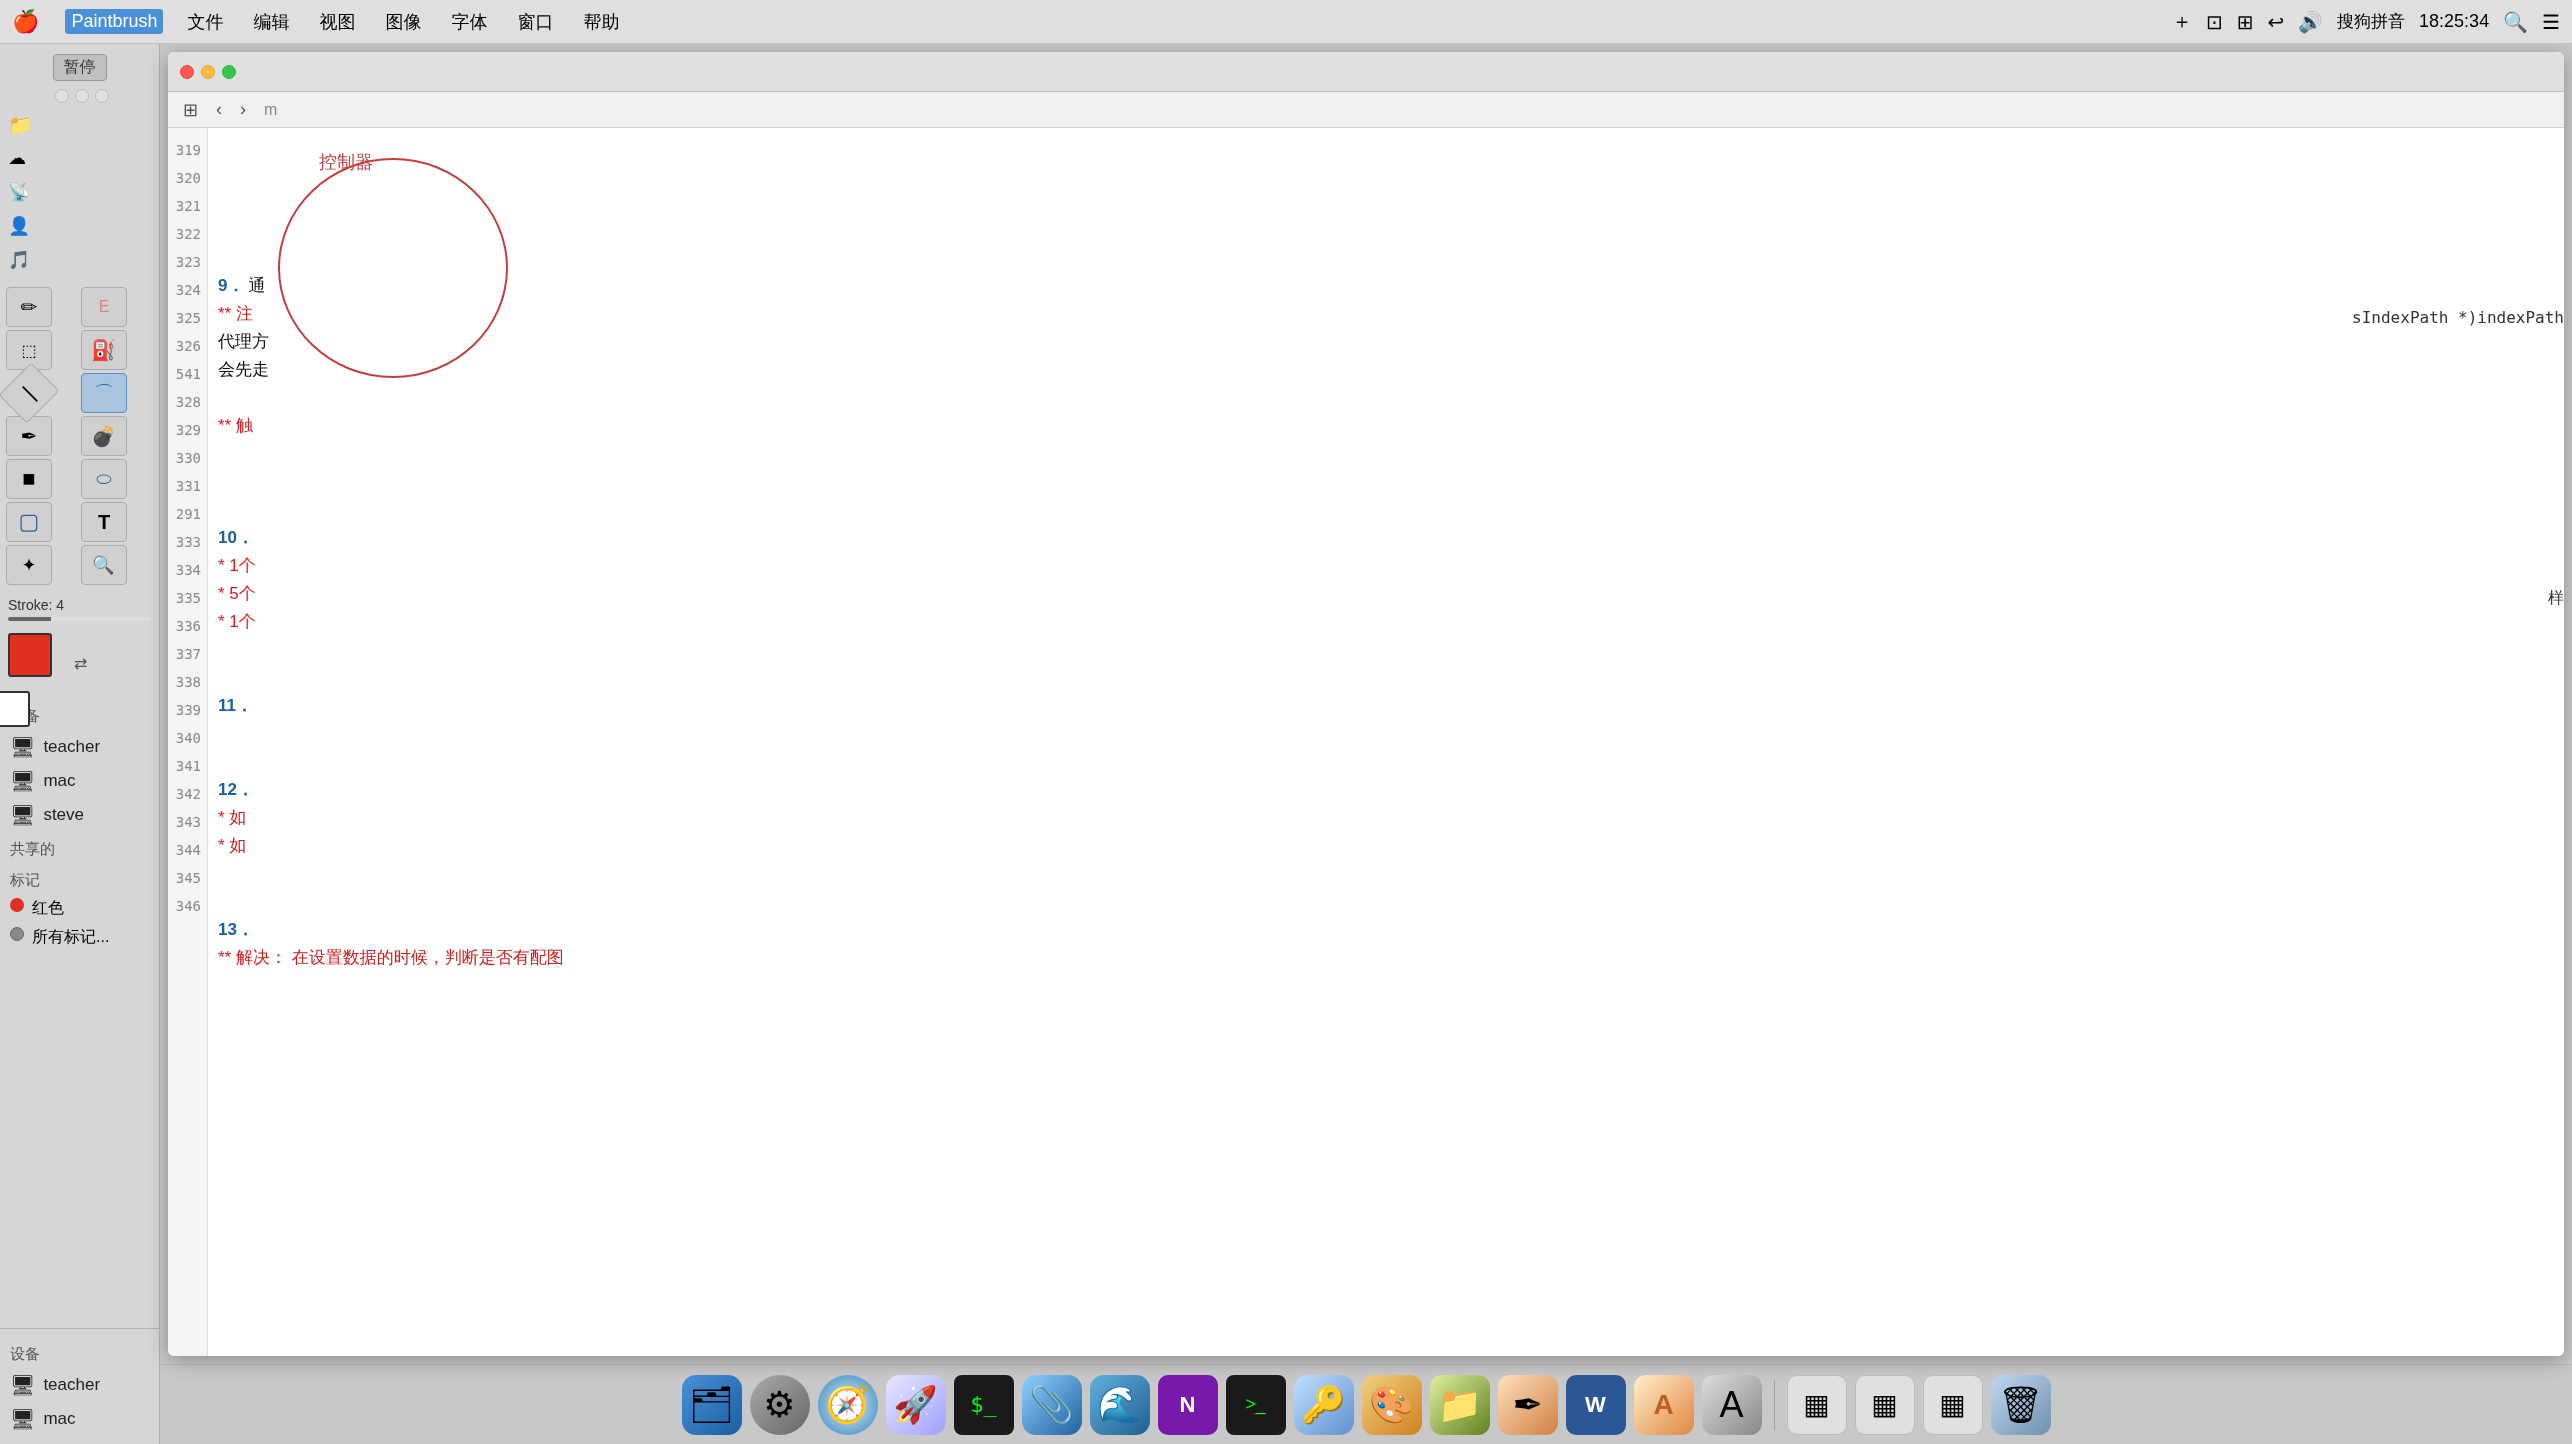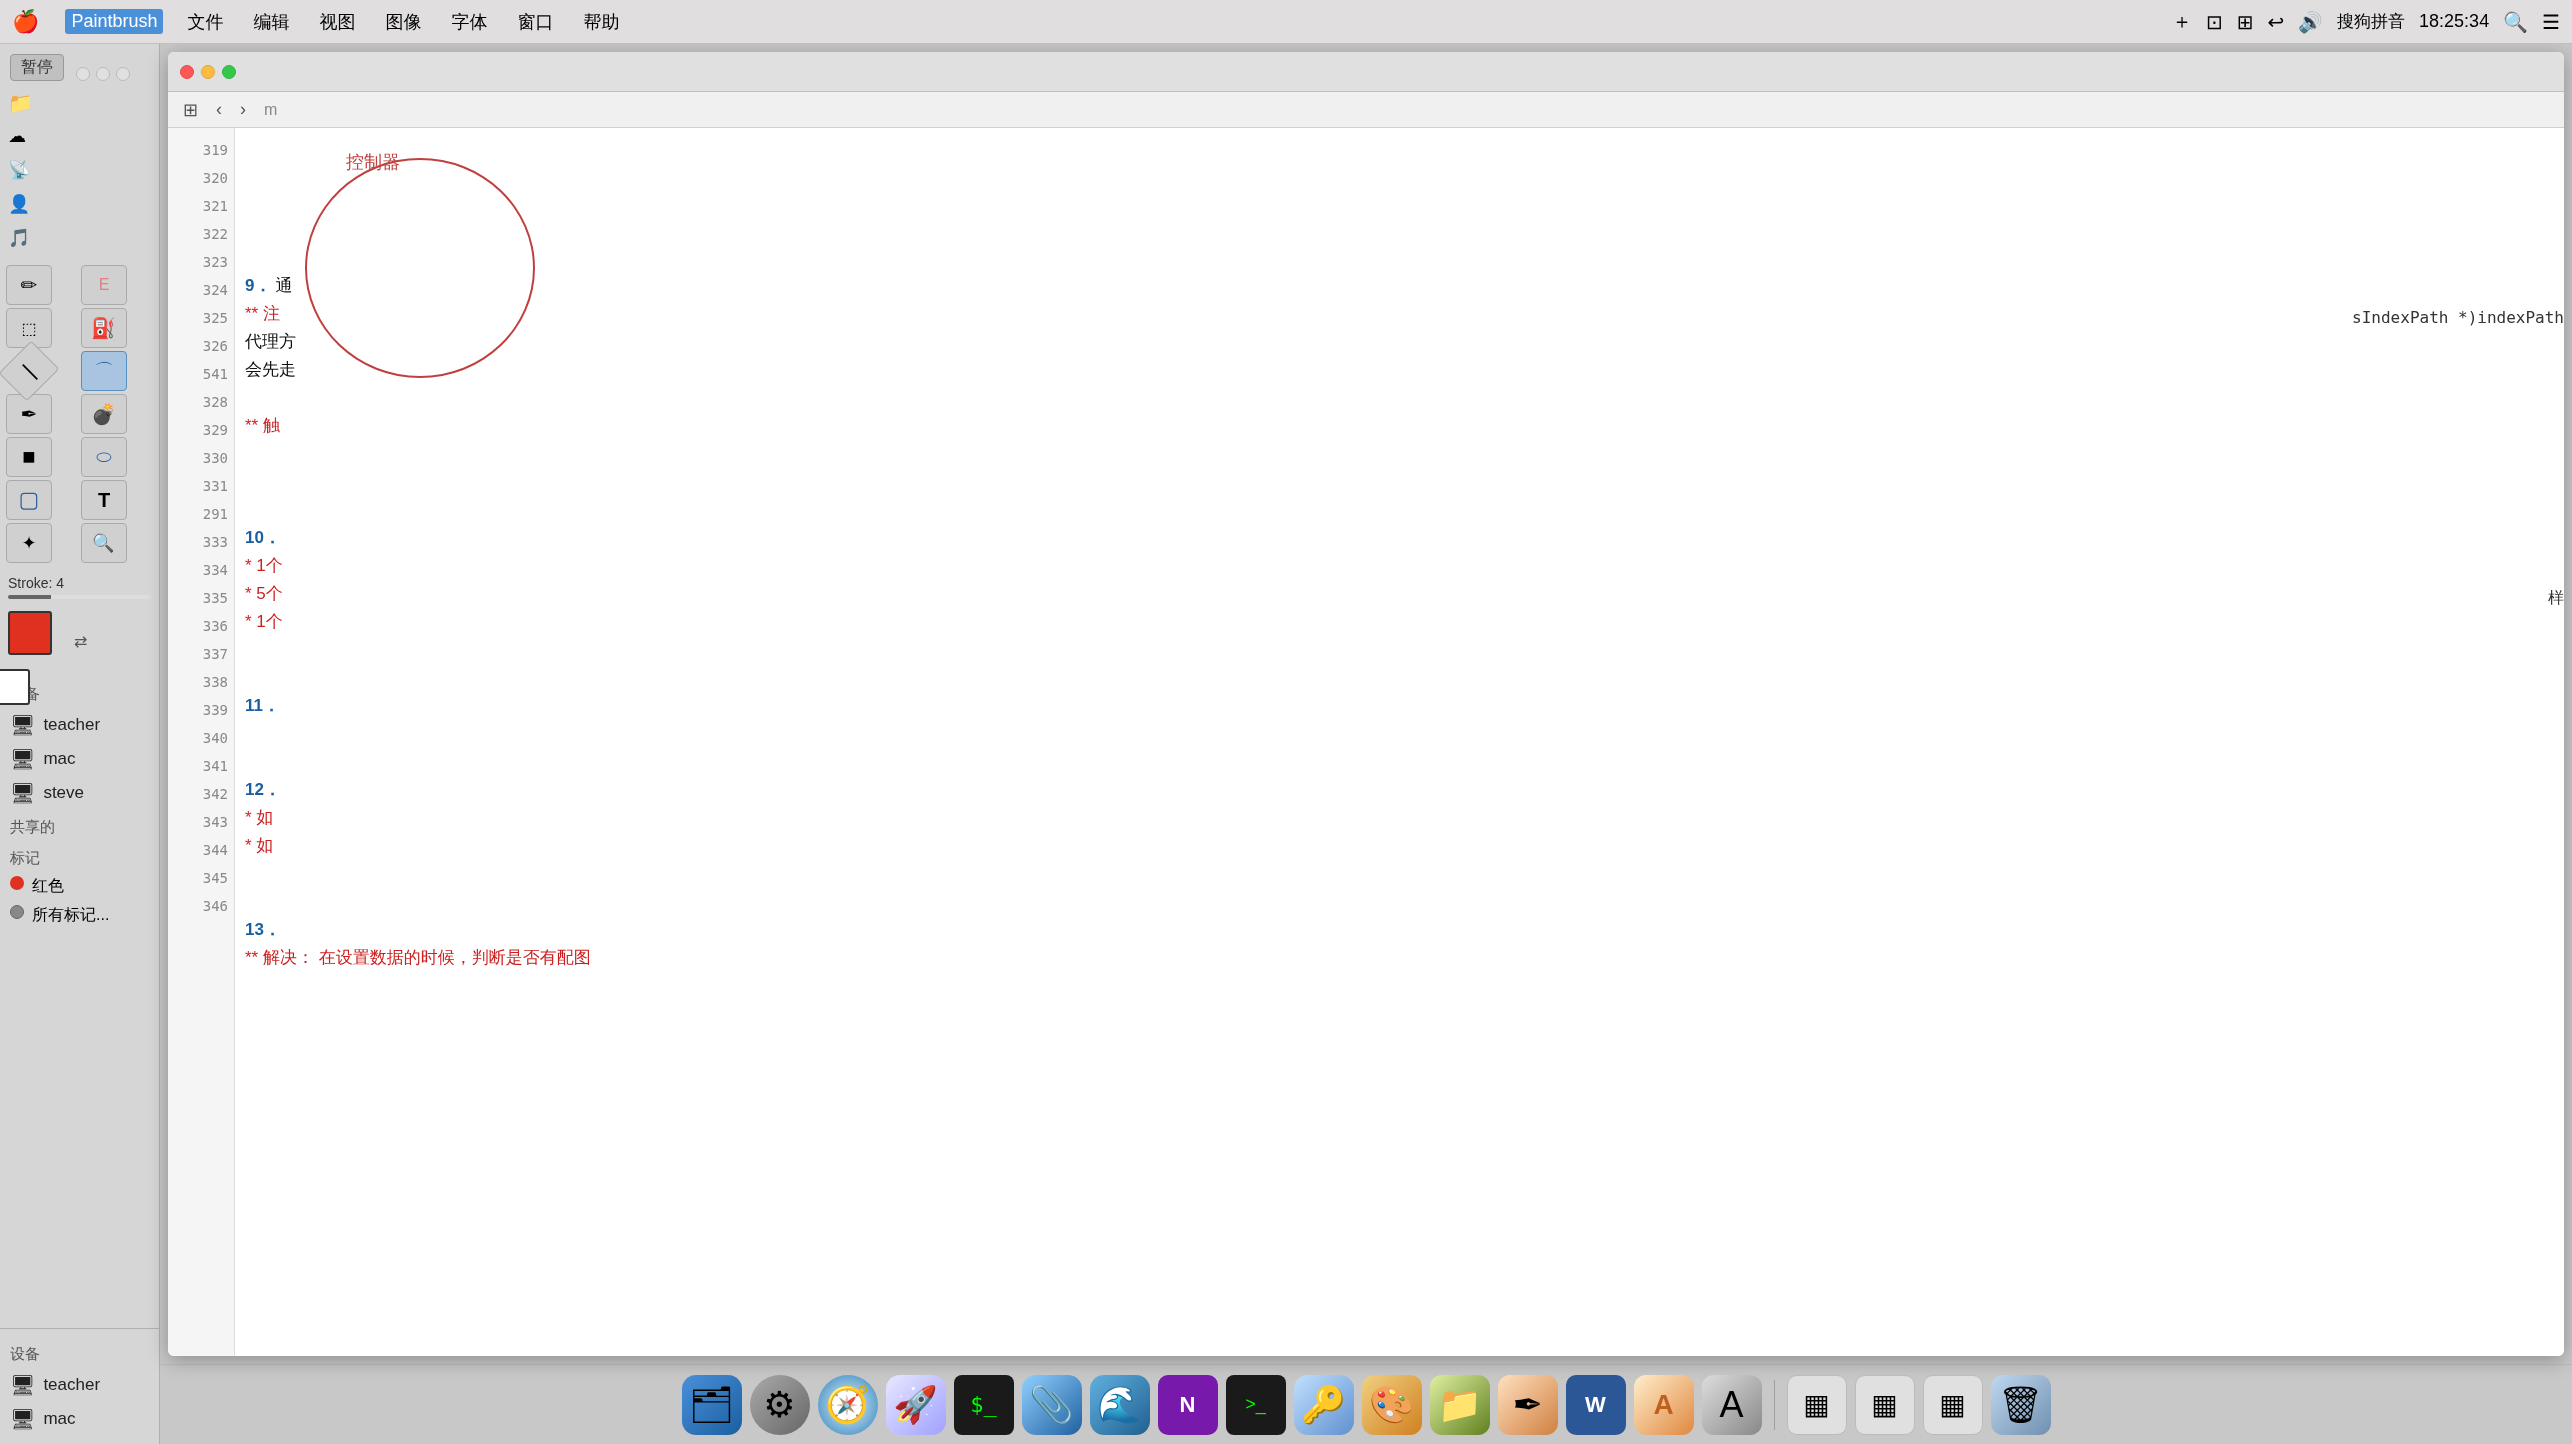--- a/index.html
+++ b/index.html
@@ -67,22 +67,23 @@
       display: flex;
       flex-direction: column;
       height: 100%;
       overflow: hidden;
     }
 
     
     .sidebar-top {
       padding: 10px 10px 6px 10px;
       display: flex;
-      align-items: flex-end;
+      align-items: center;
       gap: 8px;
+      flex-direction: column;
     }
     .pause-btn {
       background: #c0c0c0;
       border: 1px solid #999;
       border-radius: 4px;
       padding: 2px 10px;
       font-size: 16px;
       color: #333;
       cursor: pointer;
     }
@@ -268,21 +269,21 @@
 
     
     .window-content {
       flex: 1;
       display: flex;
       overflow: hidden;
     }
 
     
     .line-numbers {
-      width: 67px;
+      width: 40px;
       background: #f5f5f5;
       border-right: 1px solid #ddd;
       padding: 8px 0;
       font-size: 14px;
       color: #888;
       overflow: hidden;
       line-height: 28px;
       text-align: right;
       padding-right: 6px;
       font-family: monospace;

